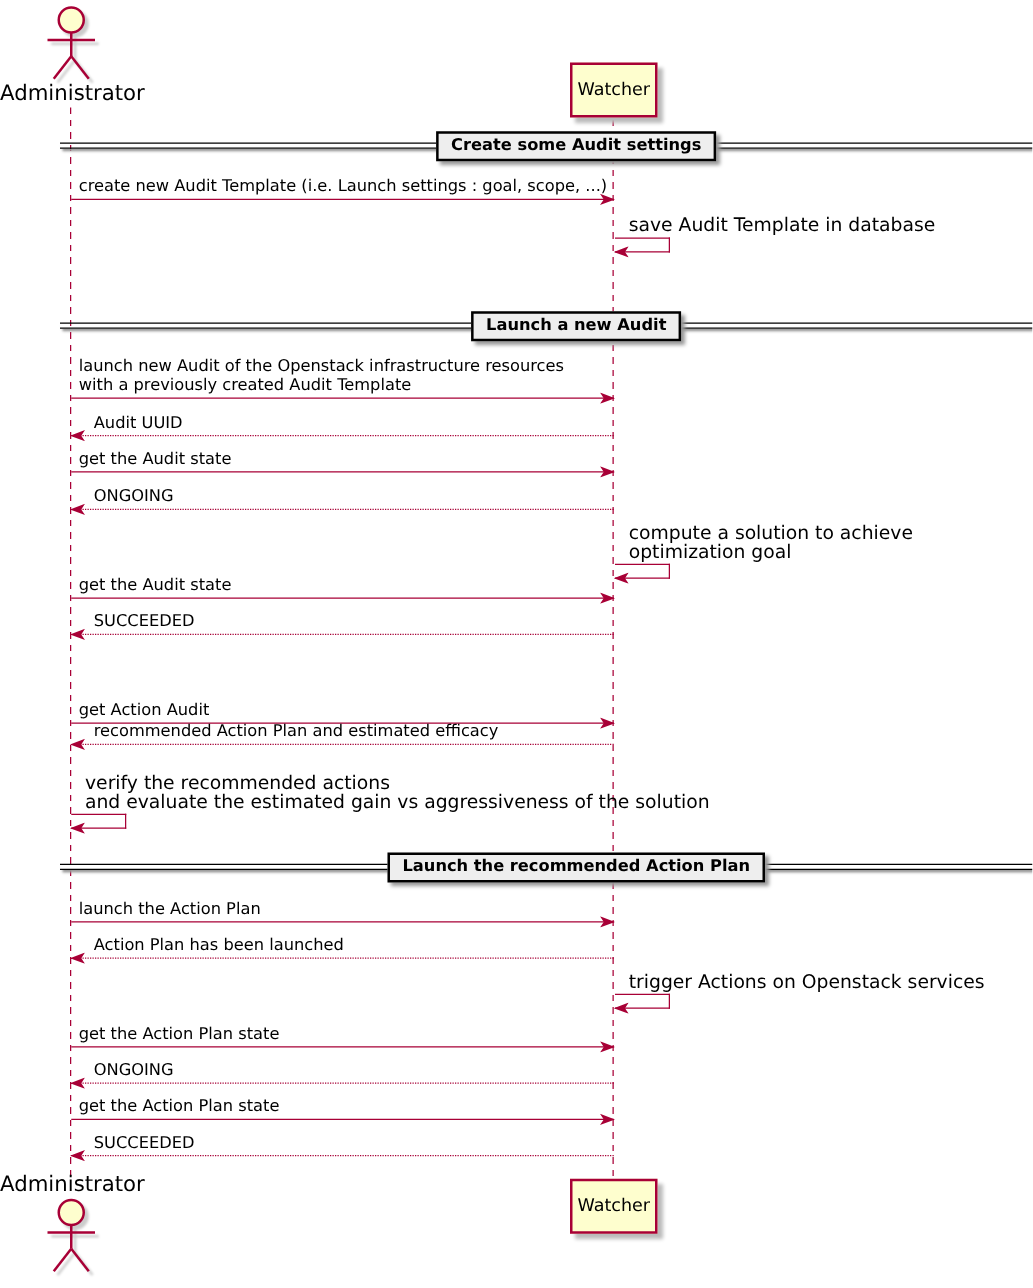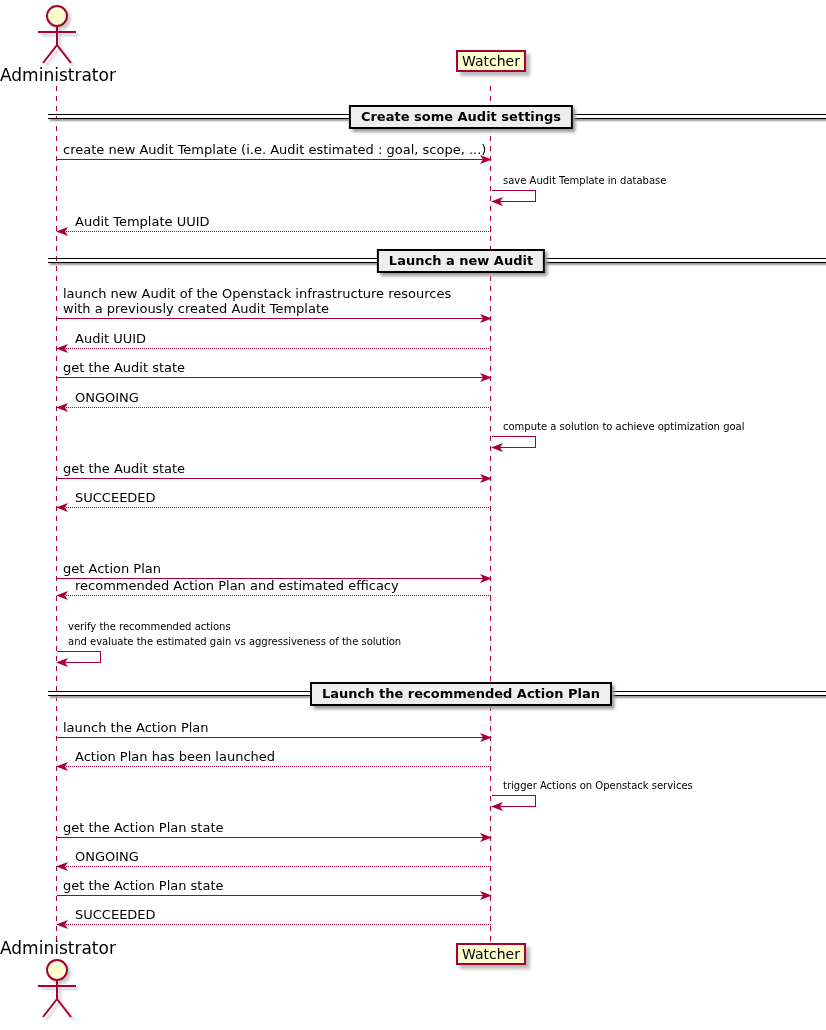--- a/index.html
+++ b/index.html
@@ -18,21 +18,21 @@
   
   .lifeline{position:absolute;width:1px;z-index:0;
     background:repeating-linear-gradient(to bottom,var(--c-arrow) 0 5px,transparent 5px 10px);}
 
   
   .actor-svg{position:absolute;z-index:3;filter:drop-shadow(3px 3px 1px #cccccc);}
   .actor-label{position:absolute;z-index:3;width:114px;text-align:center;
     font-size:17px;line-height:15px;white-space:nowrap;}
 
   
-  .participant{position:absolute;z-index:3;width:70px;height:22px;
+  .participant{position:absolute;z-index:3;width:70px;height:44px;
     background:var(--c-pfill);border:2px solid var(--c-pborder);
     display:flex;align-items:center;justify-content:center;
     font-size:14px;box-shadow:4px 4px 3px #bbbbbb;}
 
   
   .divider{position:absolute;left:0;width:826px;height:26px;z-index:2;margin-left:48px;}
   .divider-rule{position:absolute;left:0;right:0;top:9px;height:5px;
     border-top:1px solid var(--c-dborder);border-bottom:1px solid var(--c-dborder);
     box-shadow:2px 2px 2px #999999;}
   .divider-label{position:absolute;left:50%;transform:translateX(-50%);top:0;
@@ -45,21 +45,21 @@
   .msg .t{font-size:13px;line-height:15px;padding-left:6px;white-space:pre-line;}
   .msg.ret .t{padding-left:18px;}
   .msg .ln{position:relative;height:0;border-top:1px solid var(--c-arrow);margin-top:2px;}
   .msg.ret .ln{border-top:1px dotted var(--c-arrow);}
   .ah{position:absolute;top:-5px;}
   .ah.right{right:-1px;}
   .ah.left{left:-1px;}
 
   
   .self-msg{position:absolute;z-index:2;}
-  .self-msg .t{font-size:10px;line-height:15px;padding-left:11px;white-space:pre-line;}
+  .self-msg .t{font-size:15px;line-height:15px;padding-left:11px;white-space:pre-line;}
   .self-msg .loop{position:relative;width:44px;height:12px;margin-top:2px;
     border:1px solid var(--c-arrow);border-left:none;}
   .self-msg .loop .ah{top:auto;bottom:-5px;left:-1px;}
 </style>
 </head>
 <body>
 
 <div id="canvas">
 
   <div class="lifeline" style="left:56px;top:86px;height:857px"></div>
@@ -75,45 +75,37 @@
   <div class="actor-label" style="left:0;top:68px">Administrator</div>
 
   <div class="participant" style="left:456px;top:50px">Watcher</div>
 
   <div class="divider" style="top:105px">
     <div class="divider-rule"></div>
     <div class="divider-label">Create some Audit settings</div>
   </div>
 
   <div class="msg" style="top:142px">
-    <div class="t">create new Audit Template (i.e. Audit estimated : goal, scope, ...)</div>
+    <div class="t">create new Audit Template (i.e. Launch settings : goal, scope, ...)</div>
     <div class="ln">
       <svg class="ah right" width="12" height="9">
           <polygon points="12,4.5 0,0 3,4.5 0,9" fill="#A80036"></polygon>
         </svg>
     </div>
   </div>
 
   <div class="self-msg" style="left:492px;top:173px">
     <div class="t">save Audit Template in database</div>
     <div class="loop">
       <svg class="ah" width="12" height="9">
           <polygon points="0,4.5 12,0 9,4.5 12,9" fill="#A80036"></polygon>
         </svg>
     </div>
   </div>
 
-  <div class="msg ret" style="top:214px">
-    <div class="t">Audit Template UUID</div>
-    <div class="ln">
-      <svg class="ah left" width="12" height="9">
-          <polygon points="0,4.5 12,0 9,4.5 12,9" fill="#A80036"></polygon>
-        </svg>
-    </div>
-  </div>
 
   <div class="divider" style="top:249px">
     <div class="divider-rule"></div>
     <div class="divider-label">Launch a new Audit</div>
   </div>
 
   <div class="msg ret" style="top:331px">
     <div class="t">Audit UUID</div>
     <div class="ln">
       <svg class="ah left" width="12" height="9">
@@ -172,21 +164,21 @@
     <div class="t">SUCCEEDED</div>
     <div class="ln">
       <svg class="ah left" width="12" height="9">
           <polygon points="0,4.5 12,0 9,4.5 12,9" fill="#A80036"></polygon>
         </svg>
     </div>
   </div>
 
 
   <div class="msg" style="top:561px">
-    <div class="t">get Action Plan</div>
+    <div class="t">get Action Audit</div>
     <div class="ln">
       <svg class="ah right" width="12" height="9">
           <polygon points="12,4.5 0,0 3,4.5 0,9" fill="#A80036"></polygon>
         </svg>
     </div>
   </div>
 
   <div class="msg ret" style="top:578px">
     <div class="t">recommended Action Plan and estimated efficacy</div>
     <div class="ln">

